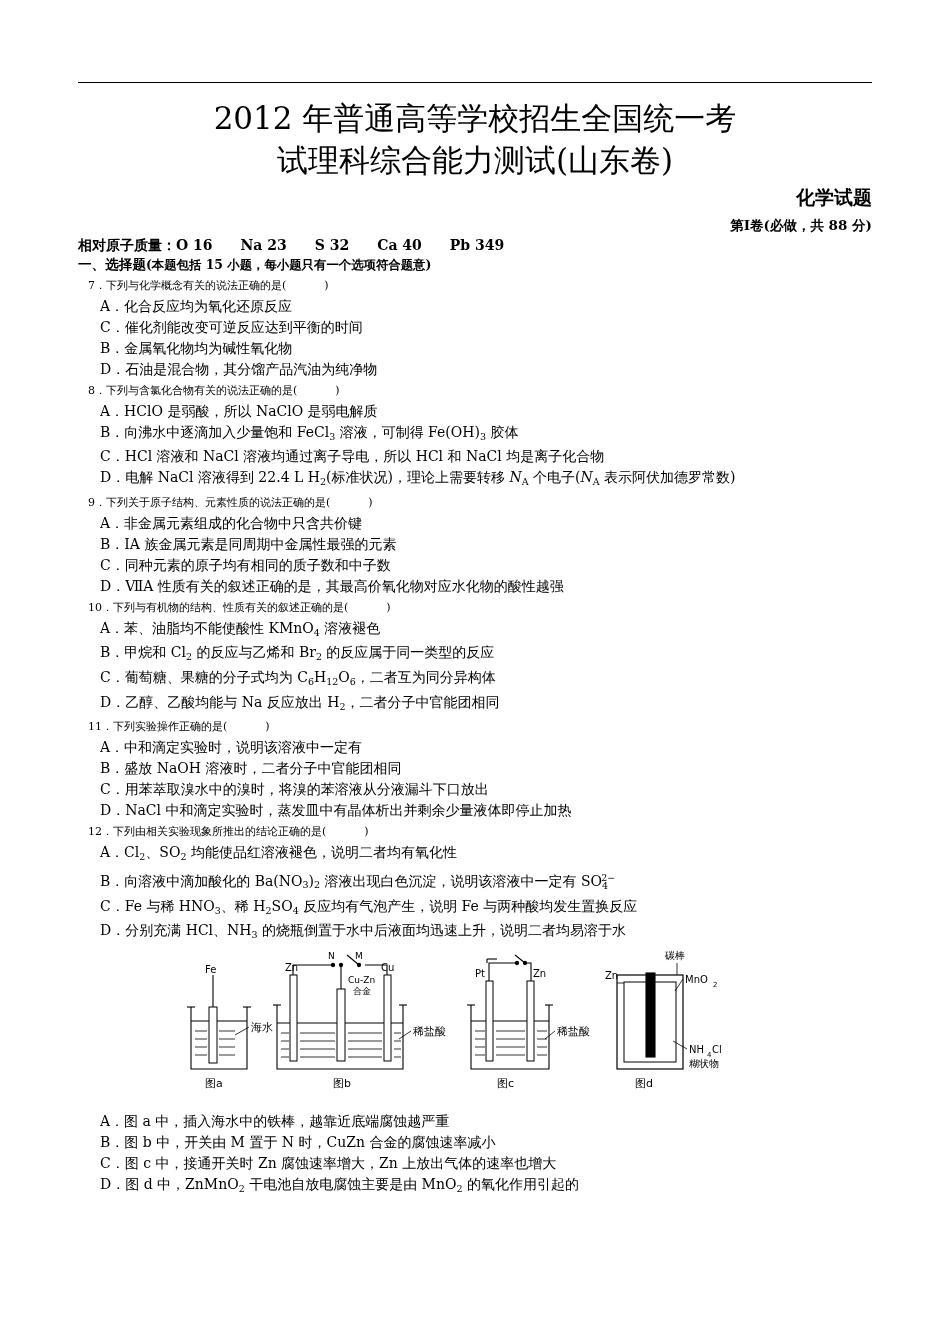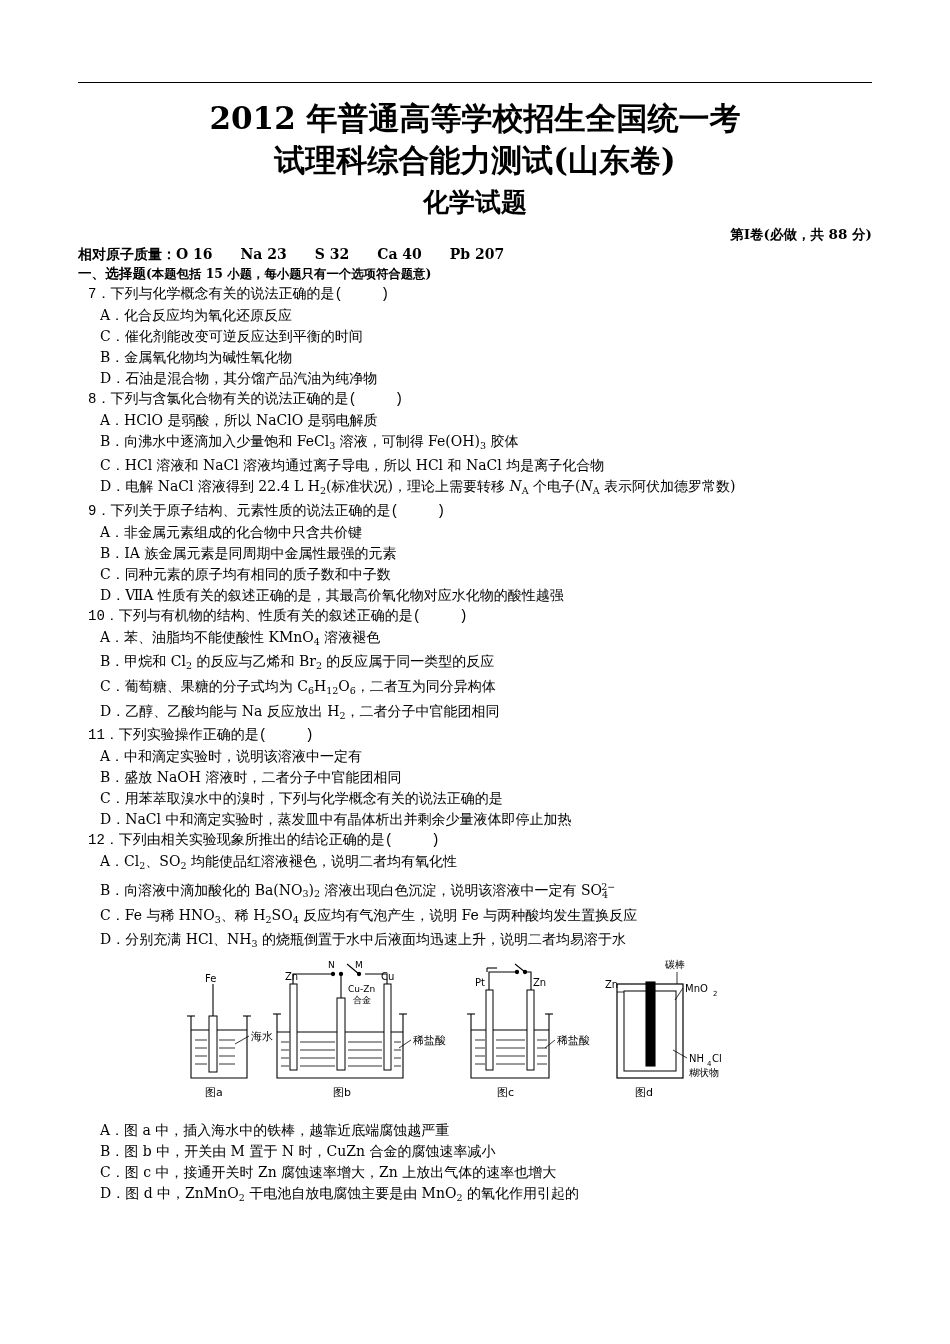--- a/index.html
+++ b/index.html
@@ -5,35 +5,35 @@
   html,body{margin:0;padding:0;}
   body{
     width:950px;height:1344px;background:#ffffff;
     font-family:"DejaVu Serif","Liberation Serif",serif;
     color:#000;
     -webkit-font-smoothing:antialiased;
   }
   .page{position:relative;width:950px;height:1344px;box-sizing:border-box;padding:0 78px;}
   .toprule{border-top:1.6px solid #000;margin-top:82px;}
   h1.title{
-    text-align:center;font-size:31px;line-height:42px;font-weight:bold;
+    text-align:center;font-size:31px;line-height:42px;font-weight:normal;
     margin:14px 0 0 0; letter-spacing:0px;
   }
   h2.subtitle{
-    text-align:center;font-size:26px;font-weight:bold;margin:4px 0 2px 0;
+    text-align:right;font-size:19px;font-weight:bold;margin:4px 0 2px 0;
   }
   .vol{
     text-align:right;font-size:13.5px;font-weight:bold;margin:6px 0 2px 0;
   }
   .masses{font-size:14px;font-weight:bold;margin:2px 0 1px 0;}
   .masses .vals{font-weight:bold;}
   .sectionhead{font-size:13.6px;margin:1px 0 1px 0;}
   .sectionhead b{font-weight:bold;}
   .sectionhead .note{font-size:12.4px;font-weight:bold;text-align:center;}
-  .q{font-size:14px;line-height:19.5px;margin:1.5px 0 0 10px;font-family:Liberation Mono, monospace;}
+  .q{font-size:11px;line-height:19.5px;margin:1.5px 0 0 10px;}
   .opt{font-size:14px;line-height:19.5px;margin:1.5px 0 0 22px;}
   sub{font-size:9.5px;vertical-align:-0.28em;}
   sup{font-size:9.5px;vertical-align:0.45em;}
   .it{font-style:italic;}
   .blank{display:inline-block;width:38px;}
   .fig-wrap{margin:4px 0 0 0;display:flex;justify-content:center;}
   svg{display:block;}
 </style>
 </head>
 <body>
@@ -47,21 +47,21 @@
     <span>试理科综合能力测试(山东卷)</span>
   </h1>
 
   <h2 class="subtitle">化学试题</h2>
 
   <div class="vol">
     <span>第Ⅰ卷(必做，共 88 分)</span>
   </div>
 
   <div class="masses">
-    <span>相对原子质量：</span><span class="vals">O 16　　Na 23　　S 32　　Ca 40　　Pb 207</span>
+    <span>相对原子质量：</span><span class="vals">O 16　　Na 23　　S 32　　Ca 40　　Pb 349</span>
   </div>
 
   <div class="sectionhead">
     <b>一、选择题</b><span class="note">(本题包括 15 小题，每小题只有一个选项符合题意)</span>
   </div>
 
   <div class="q">
     <span>7．</span><span>下列与化学概念有关的说法正确的是(</span><span class="blank"></span><span>)</span>
   </div>
   <div class="opt">A．化合反应均为氧化还原反应</div>
@@ -91,21 +91,21 @@
   <div class="opt">A．苯、油脂均不能使酸性 KMnO<sub>4</sub> 溶液褪色</div>
   <div class="opt">B．甲烷和 Cl<sub>2</sub> 的反应与乙烯和 Br<sub>2</sub> 的反应属于同一类型的反应</div>
   <div class="opt">C．葡萄糖、果糖的分子式均为 C<sub>6</sub>H<sub>12</sub>O<sub>6</sub>，二者互为同分异构体</div>
   <div class="opt">D．乙醇、乙酸均能与 Na 反应放出 H<sub>2</sub>，二者分子中官能团相同</div>
 
   <div class="q">
     <span>11．</span><span>下列实验操作正确的是(</span><span class="blank"></span><span>)</span>
   </div>
   <div class="opt">A．中和滴定实验时，说明该溶液中一定有</div>
   <div class="opt">B．盛放 NaOH 溶液时，二者分子中官能团相同</div>
-  <div class="opt">C．用苯萃取溴水中的溴时，下列与化学概念有关的说法正确的是</div>
+  <div class="opt">C．用苯萃取溴水中的溴时，将溴的苯溶液从分液漏斗下口放出</div>
   <div class="opt">D．NaCl 中和滴定实验时，蒸发皿中有晶体析出并剩余少量液体即停止加热</div>
 
   <div class="q">
     <span>12．</span><span>下列由相关实验现象所推出的结论正确的是(</span><span class="blank"></span><span>)</span>
   </div>
   <div class="opt">A．Cl<sub>2</sub>、SO<sub>2</sub> 均能使品红溶液褪色，说明二者均有氧化性</div>
   <div class="opt">B．向溶液中滴加酸化的 Ba(NO<sub>3</sub>)<sub>2</sub> 溶液出现白色沉淀，说明该溶液中一定有 SO<sub style="vertical-align:-0.3em">4</sub><sup style="margin-left:-7px;vertical-align:0.5em">2−</sup></div>
   <div class="opt">C．Fe 与稀 HNO<sub>3</sub>、稀 H<sub>2</sub>SO<sub>4</sub> 反应均有气泡产生，说明 Fe 与两种酸均发生置换反应</div>
   <div class="opt">D．分别充满 HCl、NH<sub>3</sub> 的烧瓶倒置于水中后液面均迅速上升，说明二者均易溶于水</div>
 

